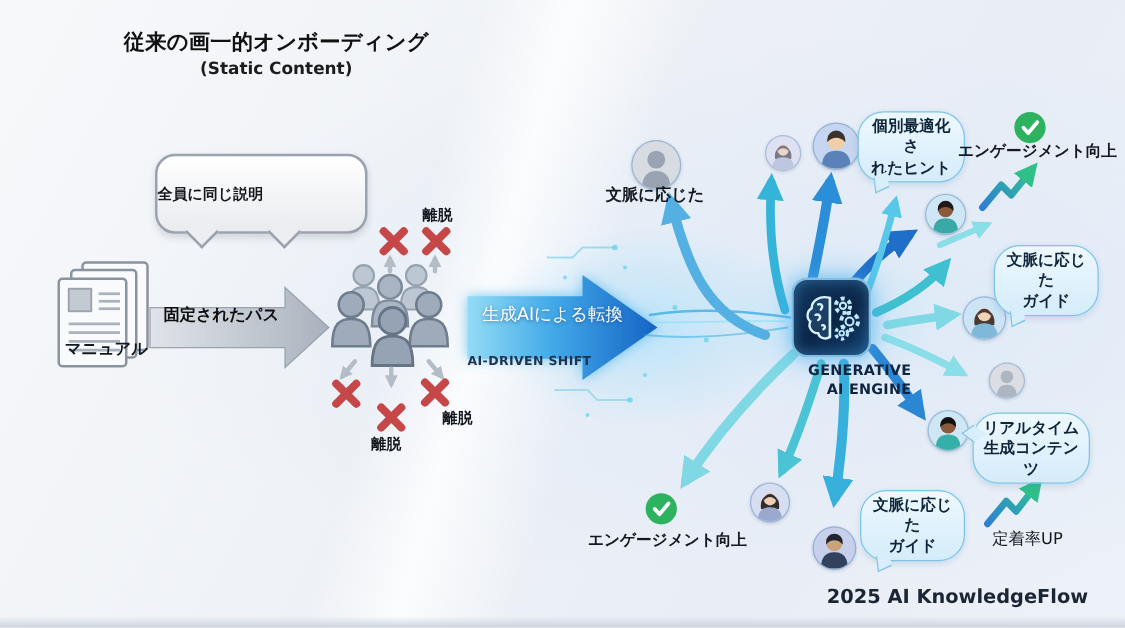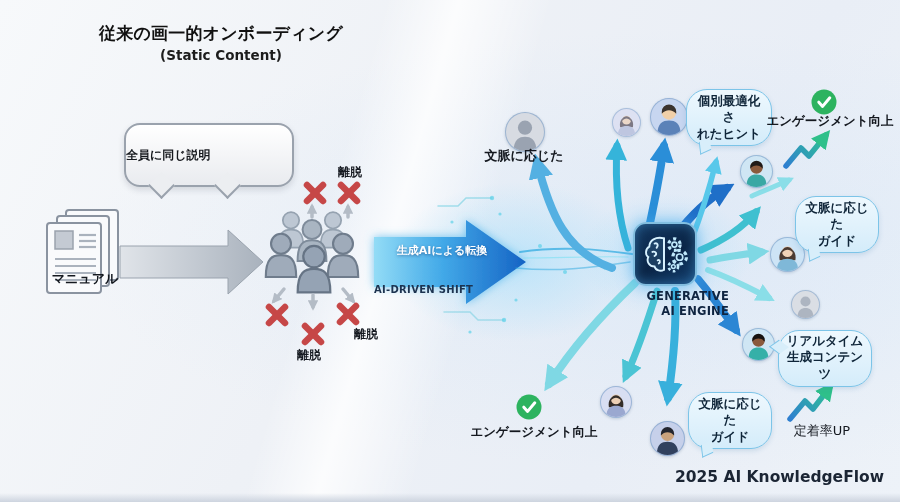--- a/index.html
+++ b/index.html
@@ -255,26 +255,27 @@
   </svg>
 
   <div class="txt title tc" style="left:56px;top:22px;width:330px;">従来の画一的オンボーディング</div>
   <div class="txt subtitle tc" style="left:56px;top:47px;width:330px;">(Static Content)</div>
 
   <div class="bubbleL">
     <span>全員に同じ説明</span>
   </div>
 
   <div class="txt tc" style="left:40px;top:270px;width:90px;font-size:13px;font-weight:700;">マニュアル</div>
+  <div class="txt tc" style="left:124px;top:243px;width:106px;font-size:13px;font-weight:700;color:#0d0d0d;">固定されたパス</div>
 
   <div class="txt tc" style="left:328px;top:164px;width:44px;font-size:12px;font-weight:700;">離脱</div>
   <div class="txt" style="left:354px;top:326px;width:40px;font-size:12px;font-weight:700;">離脱</div>
   <div class="txt" style="left:297px;top:347px;width:40px;font-size:12px;font-weight:700;">離脱</div>
 
-  <div class="txt tc" style="left:379px;top:243px;width:126px;font-size:11px;font-weight:700;color:#fff;text-shadow:0 1px 3px rgba(20,60,120,.6);z-index:3;">生成AIによる転換</div>
+  <div class="txt tc" style="left:379px;top:243px;width:126px;font-size:14px;font-weight:400;color:#fff;text-shadow:0 1px 3px rgba(20,60,120,.6);z-index:3;">生成AIによる転換</div>
   <div class="txt" style="left:374px;top:284px;width:120px;font-size:10px;font-weight:700;color:#1d3350;letter-spacing:.3px;">AI-DRIVEN SHIFT</div>
 
   <div class="txt tc" style="left:462px;top:147px;width:124px;font-size:13px;font-weight:700;">文脈に応じた</div>
 
   <div class="engine">
     <svg width="46" height="46" viewBox="0 0 44 44">
       <g fill="none" stroke="#d8f2ff" stroke-width="1.8" stroke-linecap="round">
         <path d="M21,7 C13,5 7,9 7,15 C3,17 3,23 6,25 C4,29 7,34 12,34 C13,38 18,39 21,37 Z" fill="rgba(120,200,240,.15)"></path>
         <line x1="21" y1="7" x2="21" y2="37"></line>
         <path d="M12,12 C15,11 16,14 14,16"></path>
@@ -337,25 +338,25 @@
   <div class="av" style="left:650px;top:421px;width:33px;height:33px;--bg:#c6d0ea;--skin:#caa27c;--hair:#23252e;--shirt:#31415e;">
       <svg viewBox="-20 -20 40 40">
         <use href="#sym-av-man"></use>
       </svg>
     </div>
 
   <div class="bubbleB tail-bl" style="left:686px;top:89px;width:86px;min-height:38px;">個別最適化さ
 れたヒント</div>
   <div class="bubbleB tail-bl" style="left:795px;top:196px;width:84px;min-height:42px;">文脈に応じた
 ガイド</div>
-  <div class="bubbleB tail-l" style="left:778px;top:330px;width:94px;min-height:42px;font-family:Liberation Mono, monospace;">リアルタイム
+  <div class="bubbleB tail-l" style="left:778px;top:330px;width:94px;min-height:42px;">リアルタイム
 生成コンテンツ</div>
   <div class="bubbleB tail-bl" style="left:688px;top:392px;width:84px;min-height:42px;">文脈に応じた
 ガイド</div>
 
   <div class="txt tc" style="left:762px;top:113px;width:136px;font-size:12.5px;font-weight:700;">エンゲージメント向上</div>
   <div class="txt tc" style="left:772px;top:422px;width:100px;font-size:13px;font-weight:400;">定着率UP</div>
   <div class="txt tc" style="left:466px;top:424px;width:136px;font-size:12.5px;font-weight:700;">エンゲージメント向上</div>
 
-  <div class="txt" style="left:648px;top:468px;width:236px;text-align:right;font-size:15.5px;font-weight:700;color:#1b2534;">2025 AI KnowledgeFlow</div>
+  <div class="txt" style="left:648px;top:468px;width:236px;text-align:center;font-size:15.5px;font-weight:700;color:#1b2534;">2025 AI KnowledgeFlow</div>
 
   <div class="abs bottom-strip"></div>
 </div>
 
 </body></html>

